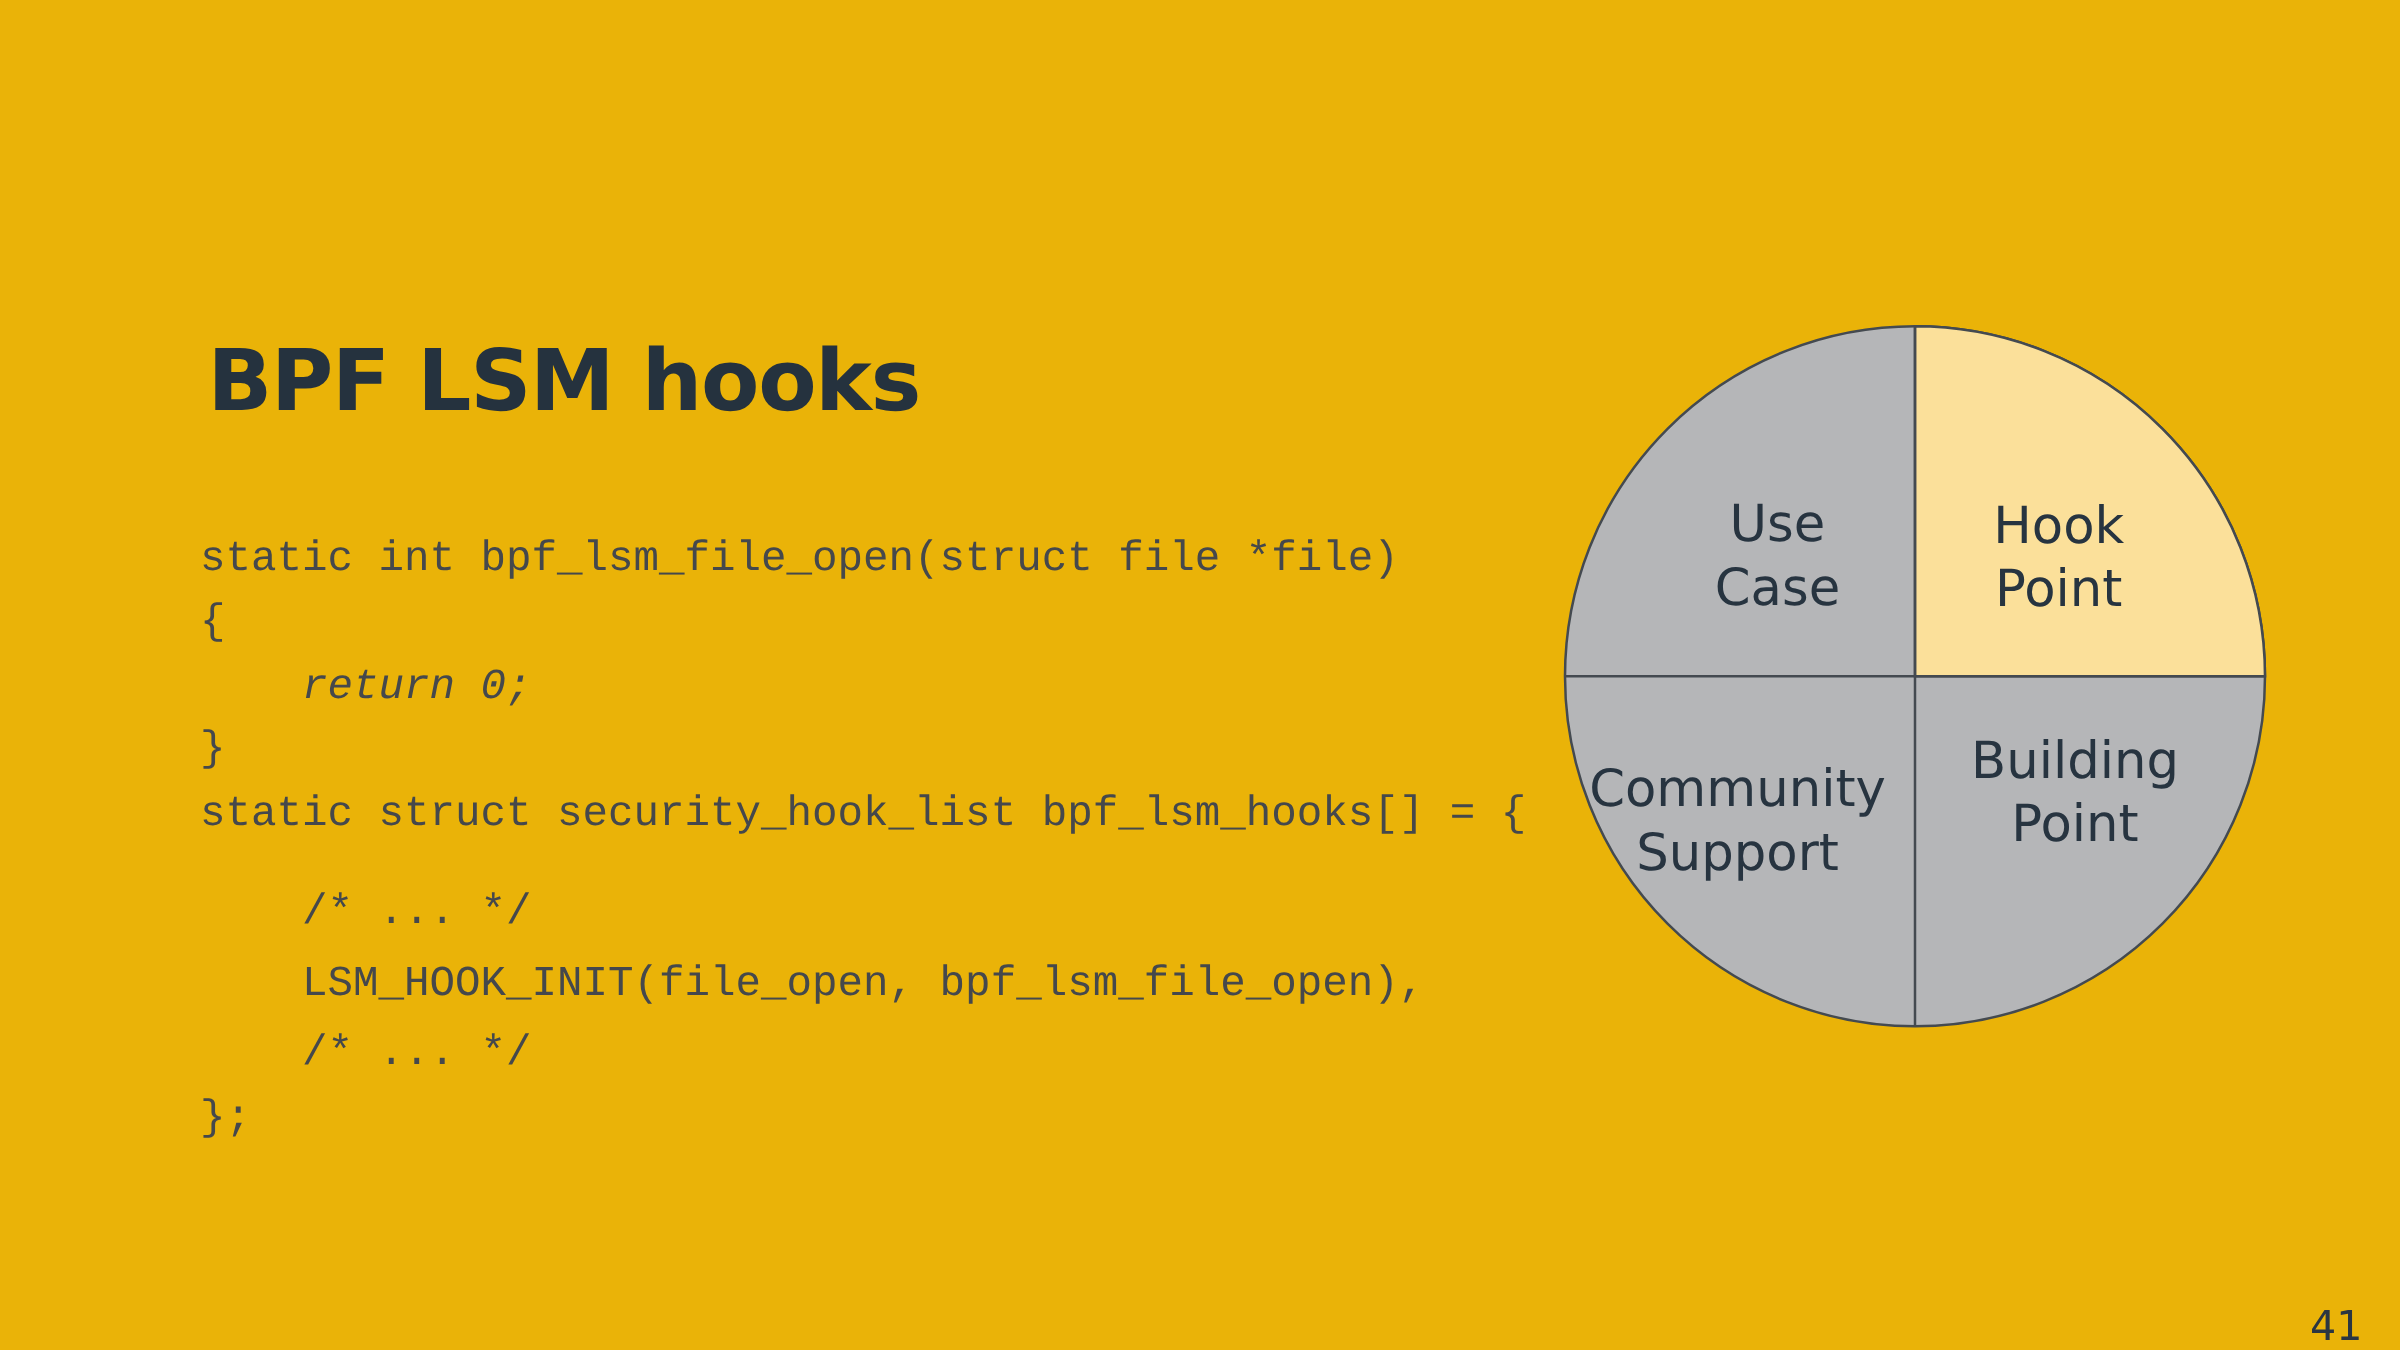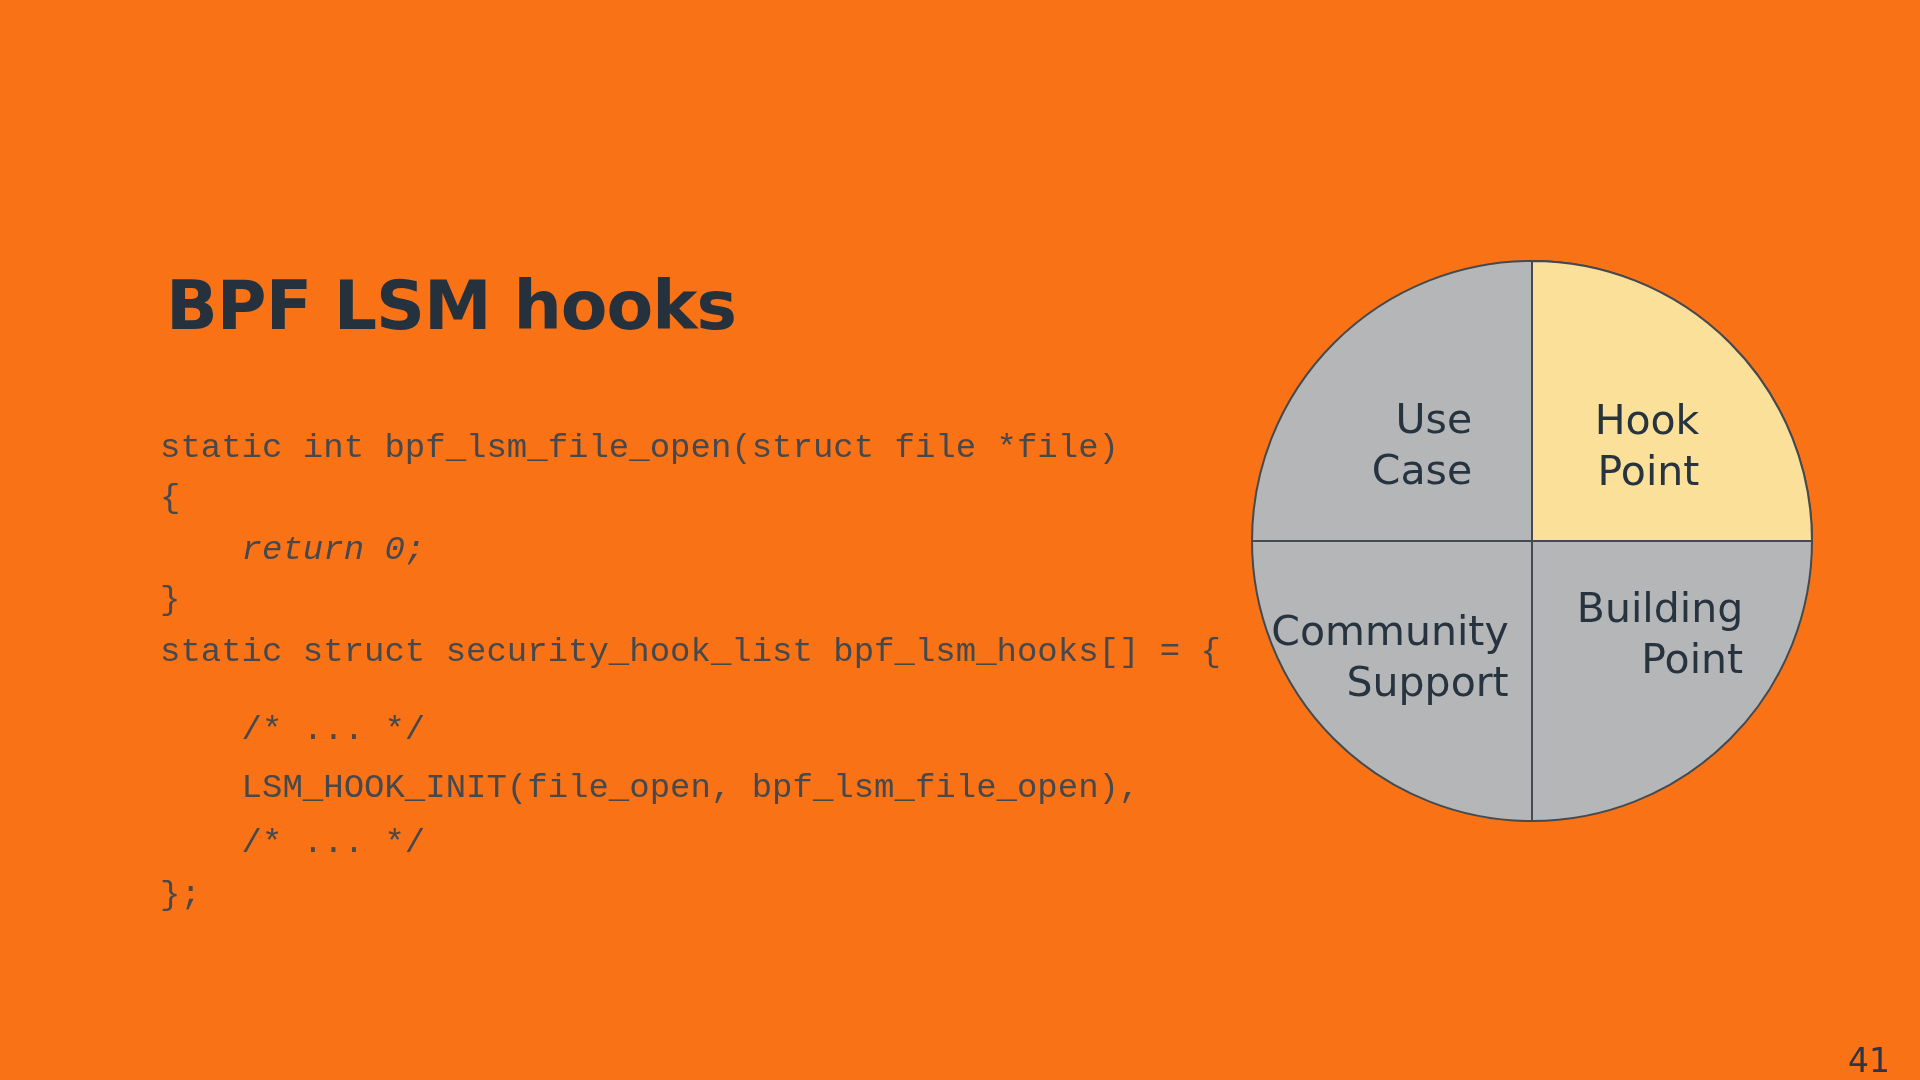--- a/index.html
+++ b/index.html
@@ -4,21 +4,21 @@
 <style>
   html, body {
     margin: 0;
     padding: 0;
     background: #ffffff;
   }
   .slide {
     position: relative;
     width: 1920px;
     height: 1080px;
-    background: #f97316;
+    background: #eab308;
     overflow: hidden;
     font-family: "DejaVu Sans", sans-serif;
   }
   .slide-title {
     position: absolute;
     left: 166px;
     top: 272px;
     margin: 0;
     font-family: "DejaVu Sans", sans-serif;
     font-size: 68px;
@@ -56,21 +56,21 @@
     height: 564px;
   }
   .pie-svg circle,
   .pie-svg path {
     stroke: #444a50;
     stroke-width: 2;
   }
   .pie-label {
     position: absolute;
     transform: translate(-50%, -50%);
-    text-align: right;
+    text-align: center;
     white-space: nowrap;
     font-family: "DejaVu Sans", sans-serif;
     font-size: 41px;
     font-weight: 500;
     line-height: 51px;
     color: #273440;
   }
   .pl-use-case        { left: 1422px; top: 445px; }
   .pl-hook-point      { left: 1647px; top: 446px; }
   .pl-community       { left: 1390px; top: 657px; }

